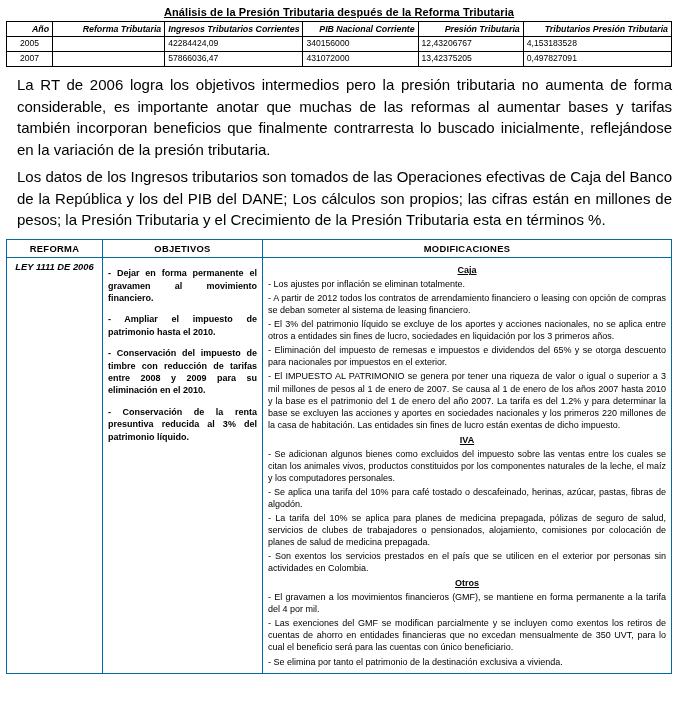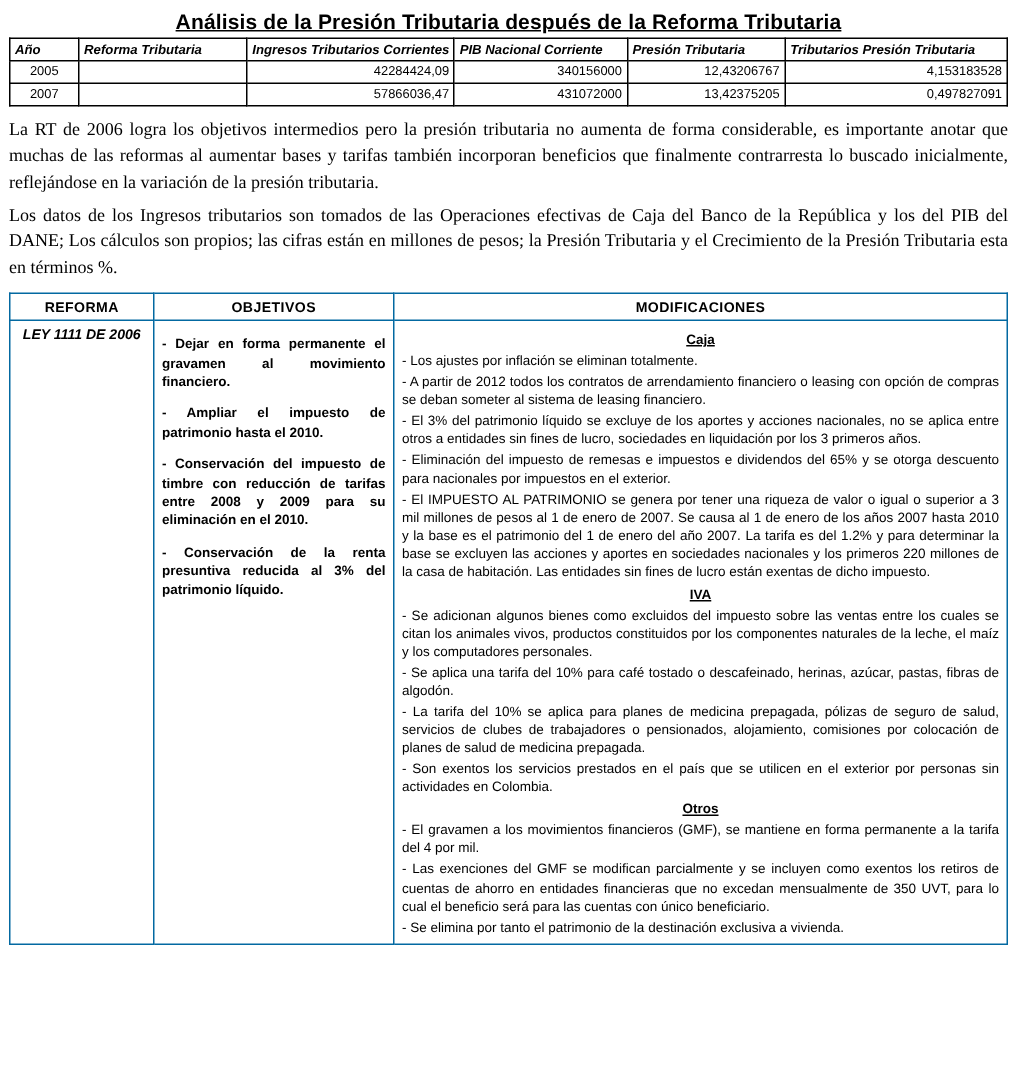--- a/index.html
+++ b/index.html
@@ -14,21 +14,21 @@
     color: #000000;
     overflow: hidden;
   }
   .page {
     width: 678px;
     box-sizing: border-box;
     padding: 4px 6px 0 6px;
   }
   .doc-title {
     text-align: center;
-    font-size: 14px;
+    font-size: 11px;
     font-weight: bold;
     text-decoration: underline;
     margin: 2px 0 3px 0;
     letter-spacing: 0.1px;
   }
   table {
     border-collapse: collapse;
     width: 100%;
     table-layout: fixed;
   }
@@ -38,42 +38,41 @@
   }
   table.numeric-table th,
   table.numeric-table td {
     border: 1px solid #000;
     padding: 2px 3px;
     line-height: 1.15;
   }
   table.numeric-table thead th {
     font-weight: bold;
     font-style: italic;
-    text-align: left;
+    text-align: right;
     background: #ffffff;
     font-size: 8.8px;
     white-space: nowrap;
   }
   .col-anio { width: 46px; }
   .col-reforma { width: 112px; }
   .col-ingresos { width: 138px; }
   .col-pib { width: 115px; }
   .col-presion { width: 105px; }
   .col-crec { width: 148px; }
 
   td.c { text-align: center; }
-  td.r { text-align: right; }
+  td.r { text-align: left; }
   td.l { text-align: left; }
 
   .paragraphs {
-    margin: 7px 0 8px 0;
-    font-size: 12px;
+    margin: 7px 0 8px 11px;
+    font-size: 15px;
     line-height: 1.45;
     text-align: justify;
-    font-family: Liberation Serif, serif;
   }
   .paragraphs p {
     margin: 0 0 5px 0;
   }
   .paragraphs p:last-child { margin-bottom: 0; }
 
   table.reform-table {
     border: 1px solid #000;
     font-size: 9px;
     margin-top: 2px;

